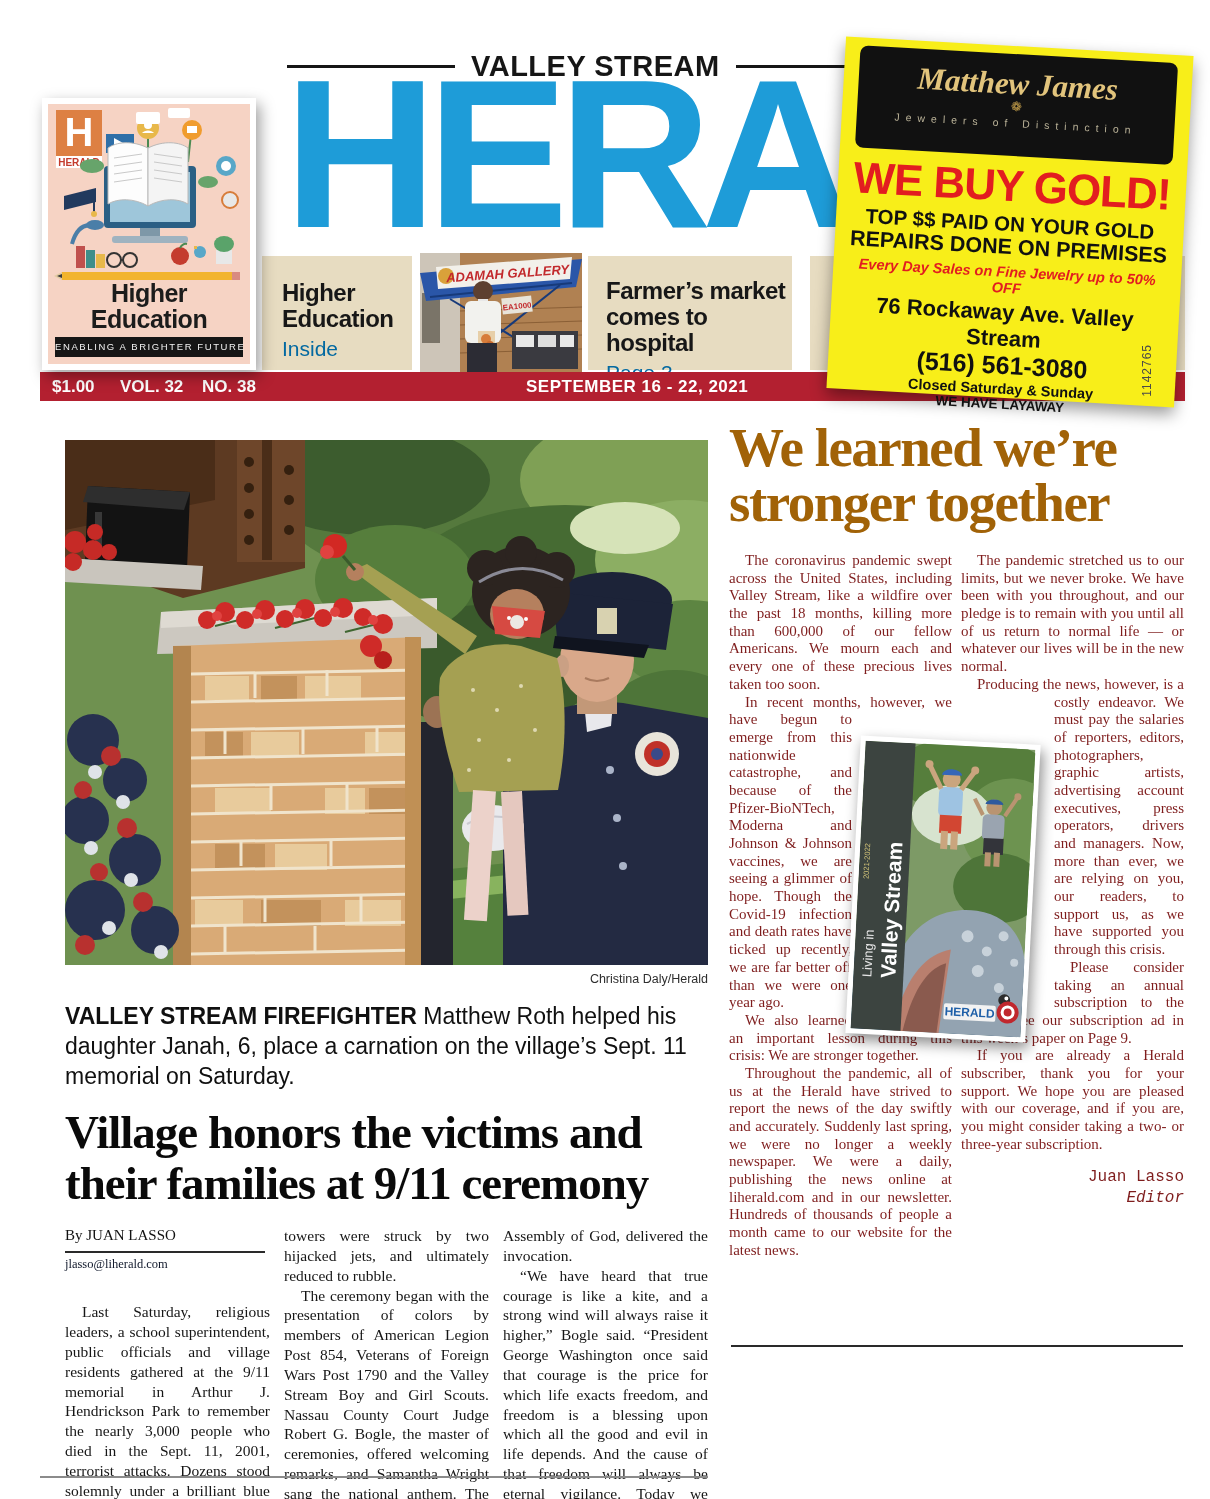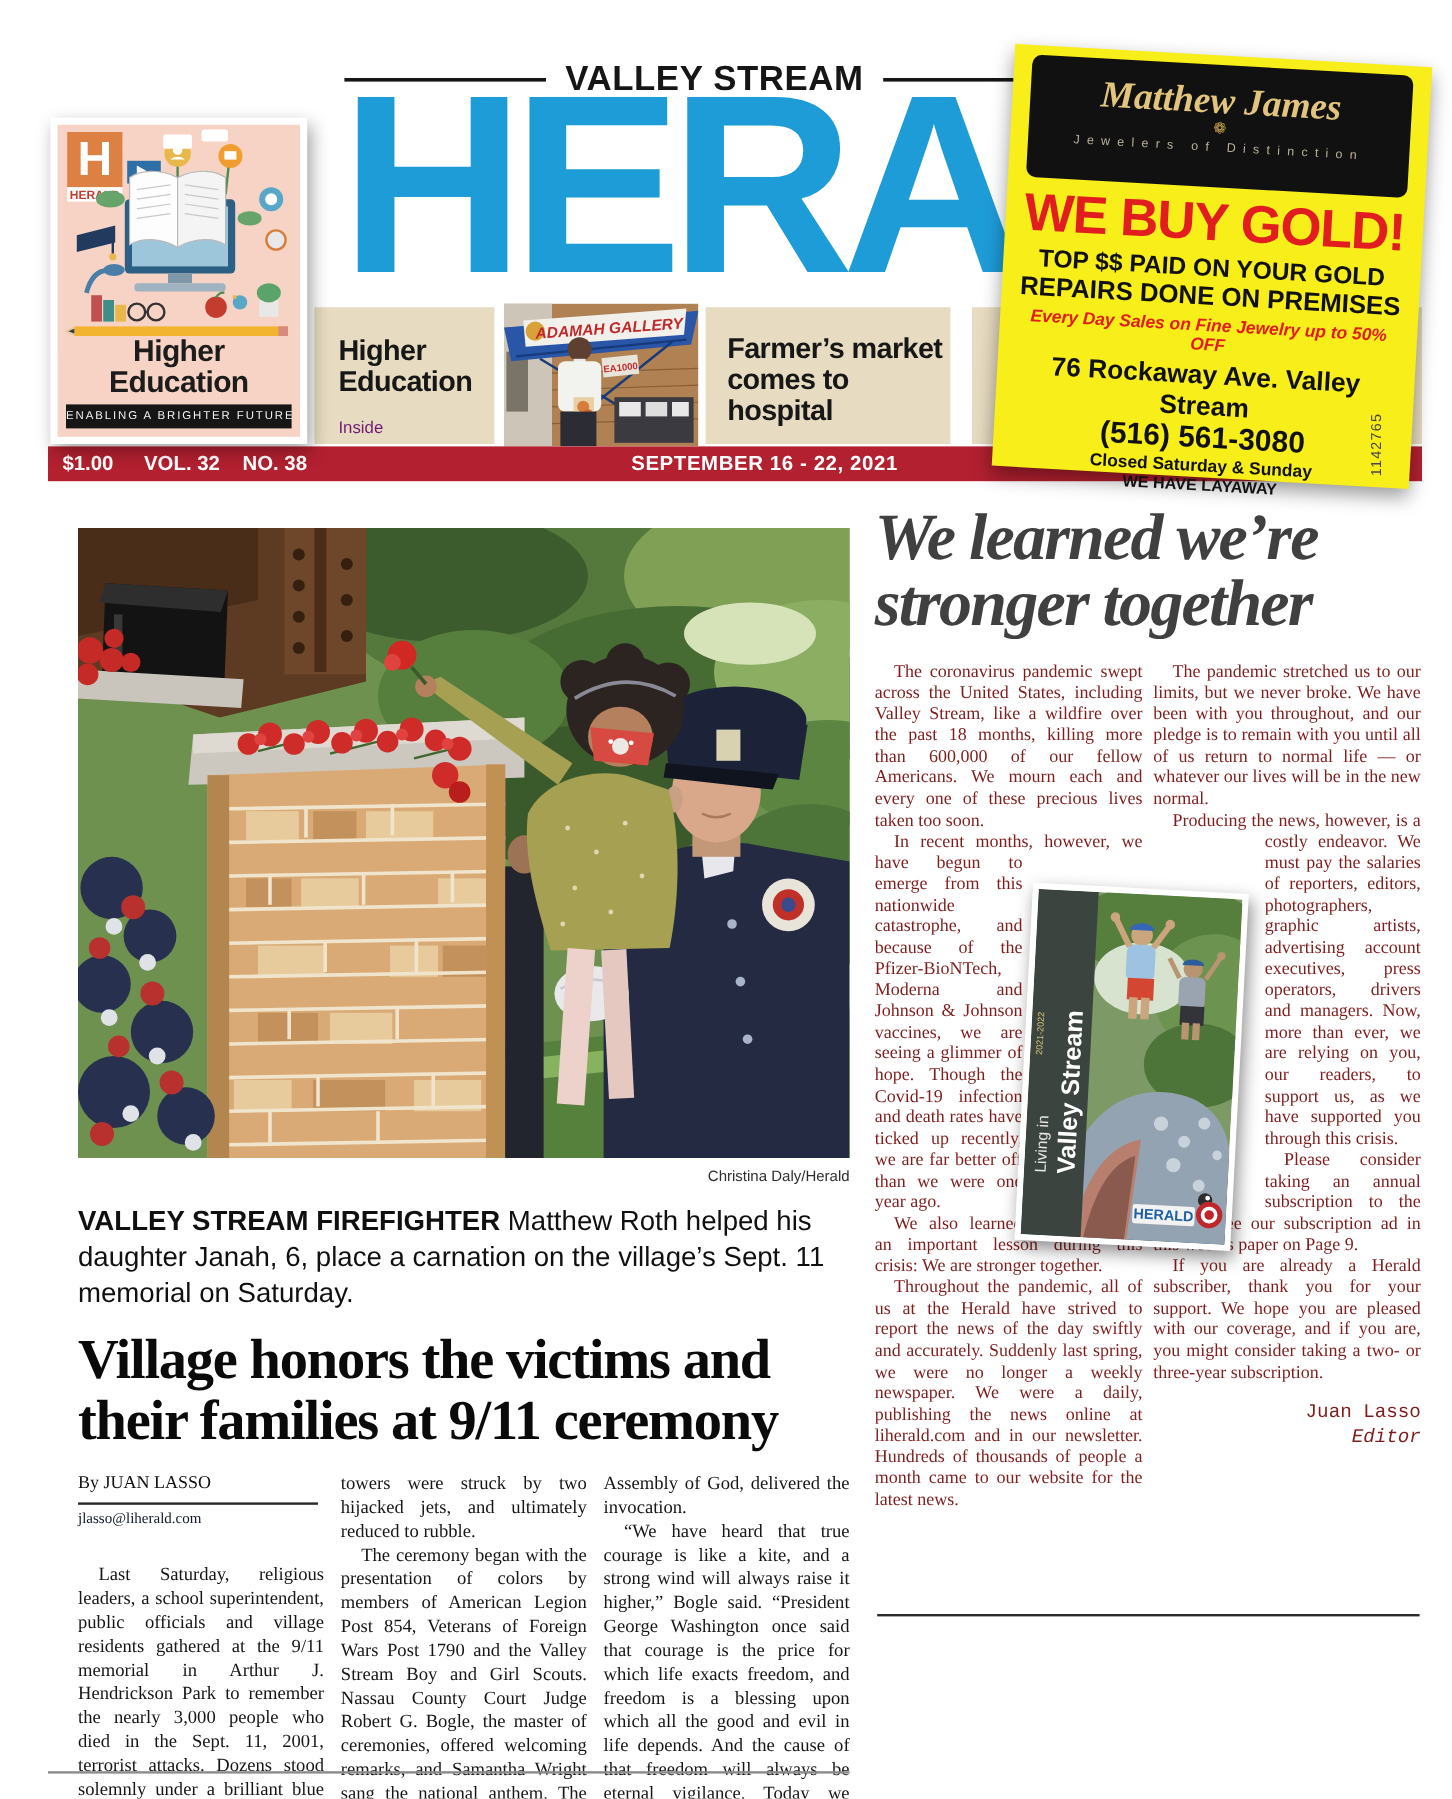--- a/index.html
+++ b/index.html
@@ -36,21 +36,21 @@
 .ad-closed{font-weight:bold;font-size:14.5px;color:#111;margin-top:2px}
 .ad-layaway{font-weight:bold;font-size:13.5px;color:#111}
 .ad-code{position:absolute;left:1140px;top:344px;writing-mode:vertical-rl;transform:rotate(180deg);font-size:12px;color:#4a4a4a;letter-spacing:1px;z-index:31}
 
 
 .band-seg{position:absolute;top:256px;height:114px;background:#e7dcc1;z-index:4}
 .seg1{left:262px;width:150px;padding:24px 0 0 20px}
 .seg2{left:588px;width:204px;padding:22px 0 12px 18px}
 .seg3{left:810px;width:375px}
 .band-title{font-weight:bold;font-size:24px;line-height:1.08;color:#171717;letter-spacing:-.5px}
-.band-sub{font-size:14px;color:#701a75;margin-top:16px}
+.band-sub{font-size:21px;color:#0369a1;margin-top:5px}
 .band-photo{position:absolute;left:420px;top:253px;width:162px;height:119px;z-index:5}
 
 
 .info-bar{position:absolute;left:40px;top:372px;width:1145px;height:29px;background:#b32030;z-index:6;color:#fff}
 .info-price{position:absolute;left:12px;top:5px;font-weight:bold;font-size:17px}
 .info-vol{position:absolute;left:80px;top:5px;font-weight:bold;font-size:17px}
 .info-no{position:absolute;left:162px;top:5px;font-weight:bold;font-size:17px}
 .info-date{position:absolute;left:486px;top:5px;font-weight:bold;font-size:17px;letter-spacing:.5px}
 
 
@@ -64,21 +64,21 @@
 .col p{text-indent:17px}
 .col p.noindent{text-indent:0}
 .byline{font-size:15px;font-weight:normal;color:#111}
 .byrule{width:200px;height:2px;background:#2a2a2a;margin:6px 0 3px}
 .email{font-size:12.5px;color:#0f172a;margin-bottom:30px}
 .continued{font-weight:bold;font-size:13.5px;text-align:left;margin-top:2px;font-family:"Liberation Sans",sans-serif;letter-spacing:-.2px}
 .lead-bottom-rule{position:absolute;left:40px;top:1476px;width:668px;height:2px;background:#8b8b8b}
 
 
 .editorial{position:absolute;left:729px;top:420px;width:456px}
-.ed-headline{font-family:"Liberation Serif",serif;font-style:italic;font-weight:bold;font-size:55px;line-height:1.0;letter-spacing:-1.5px;color:#404040;width:450px}
+.ed-headline{font-family:"Liberation Serif",serif;font-weight:bold;font-size:55px;line-height:1.0;letter-spacing:-1.5px;color:#a16207;width:450px}
 .ed-cols{display:flex;gap:9px;margin-top:22px}
 .ed-col{width:223px;font-family:"Liberation Serif",serif;font-size:15px;line-height:1.18;text-align:justify;color:#7f1d1d}
 .ed-col p{text-indent:16px}
 .spacer-r{float:right;width:95px;height:308px;margin-left:5px}
 .spacer-l{float:left;width:88px;height:308px;margin-right:5px}
 .inset{position:absolute;left:124px;top:320px;width:180px;height:298px;background:#fff;padding:5px;transform:rotate(3deg);box-shadow:3px 6px 14px rgba(0,0,0,.45);z-index:8}
 .signature{text-align:right;font-family:Liberation Mono, monospace;font-size:16px;margin-top:14px;line-height:1.3}
 .sig-title{font-style:italic}
 .ed-rule{position:absolute;left:2px;top:925px;width:452px;height:2px;background:#2a2a2a}
 </style>

